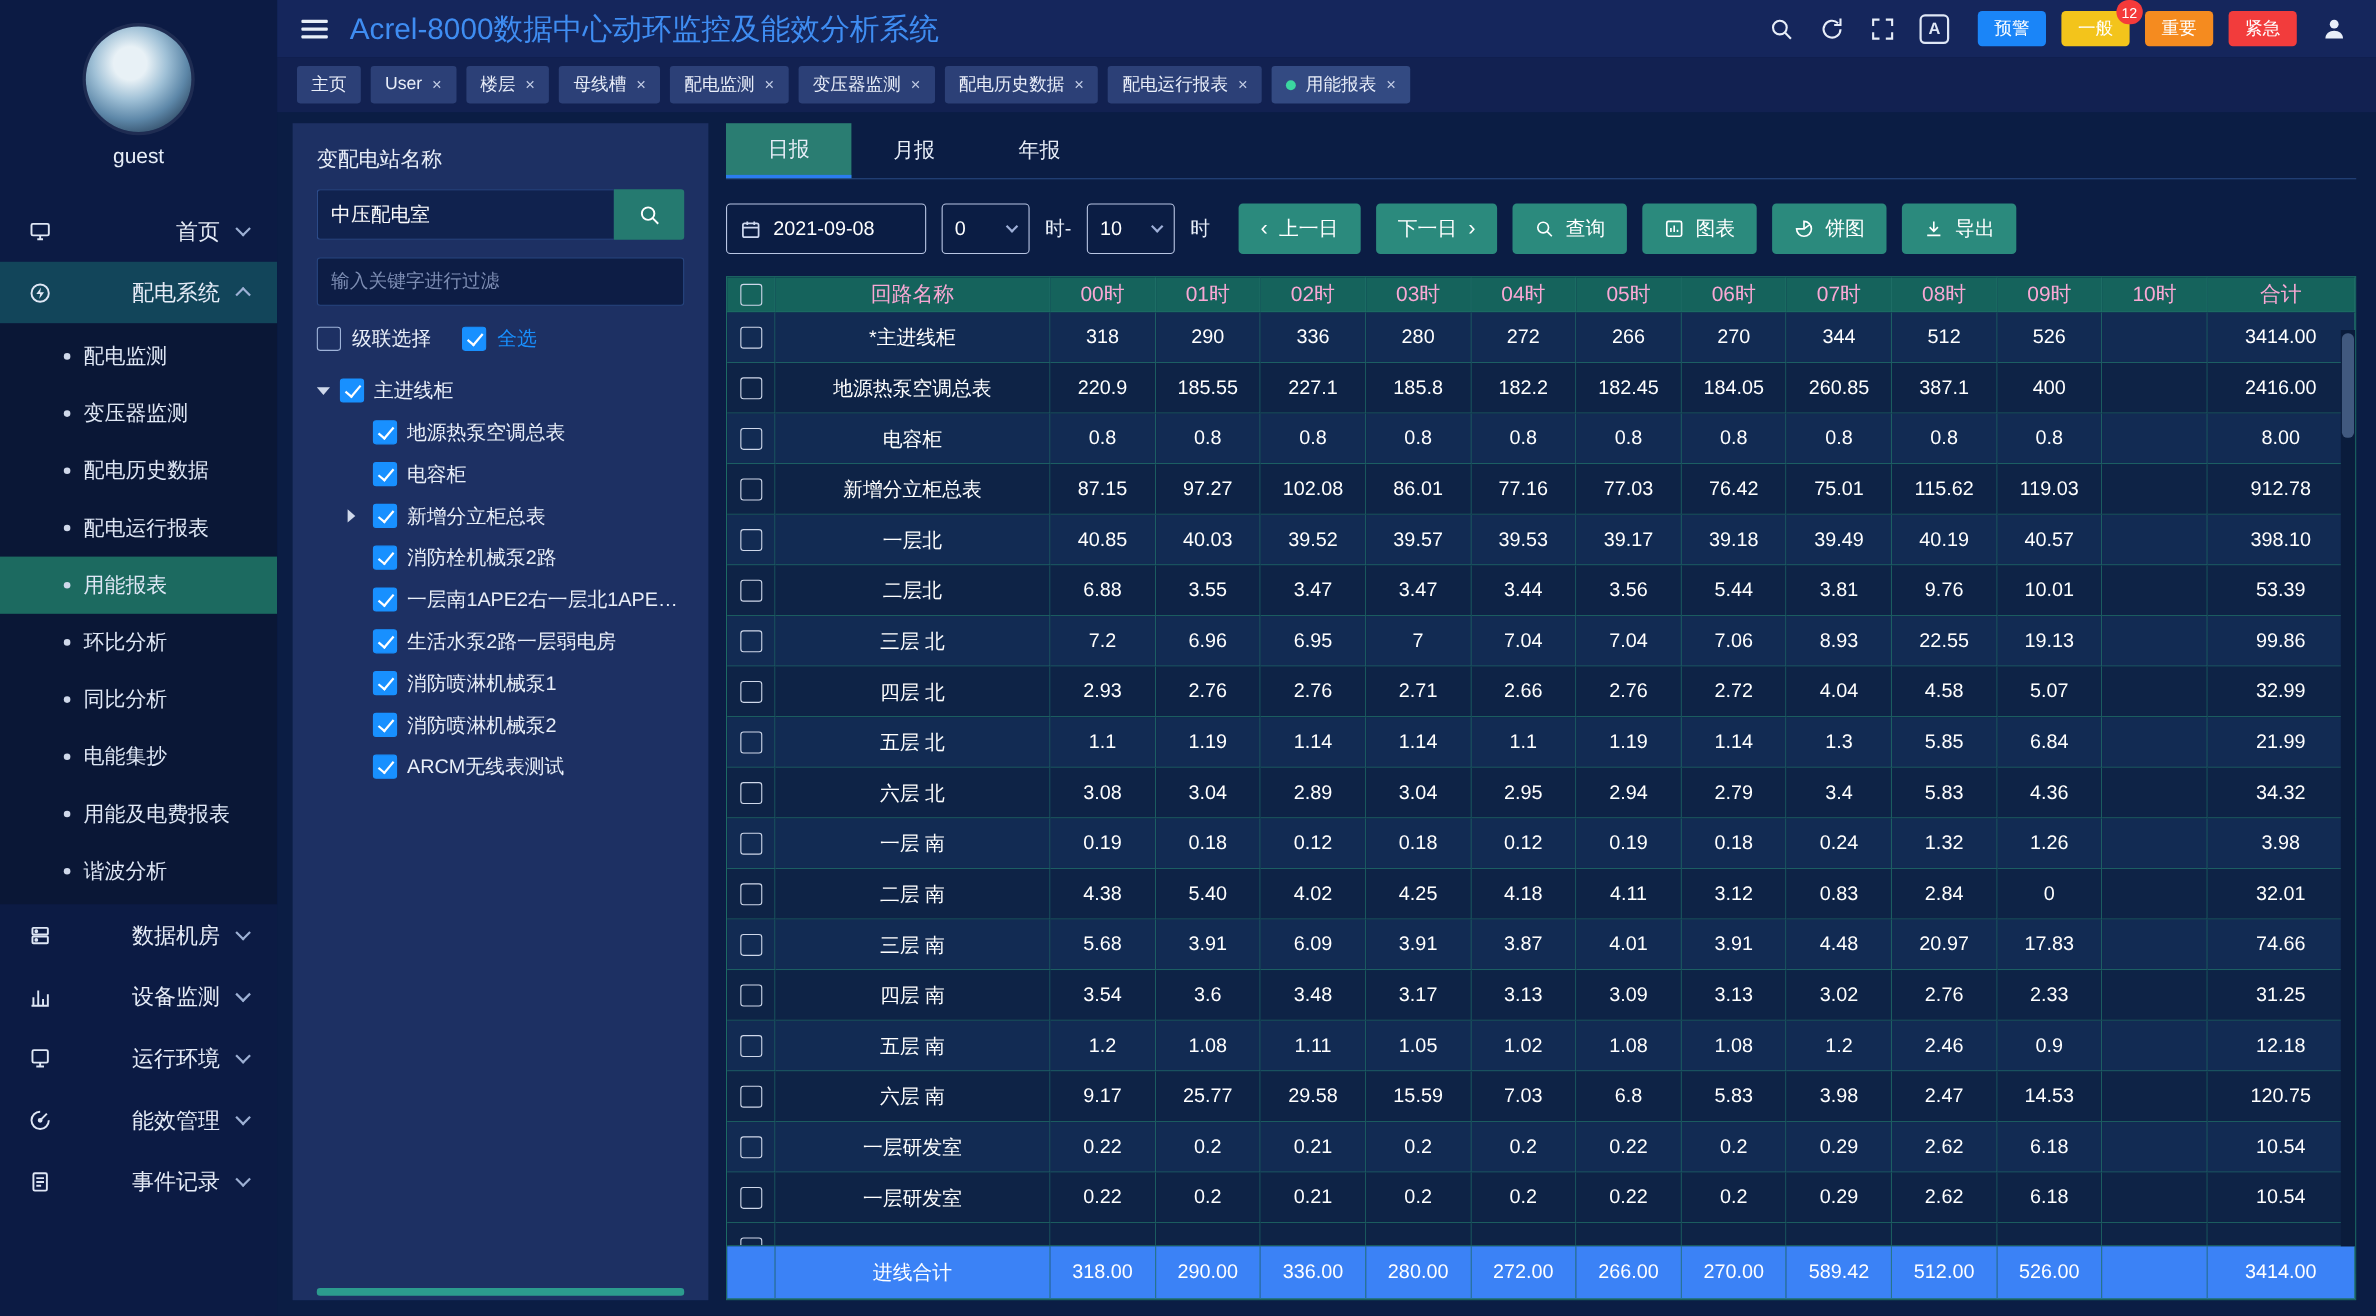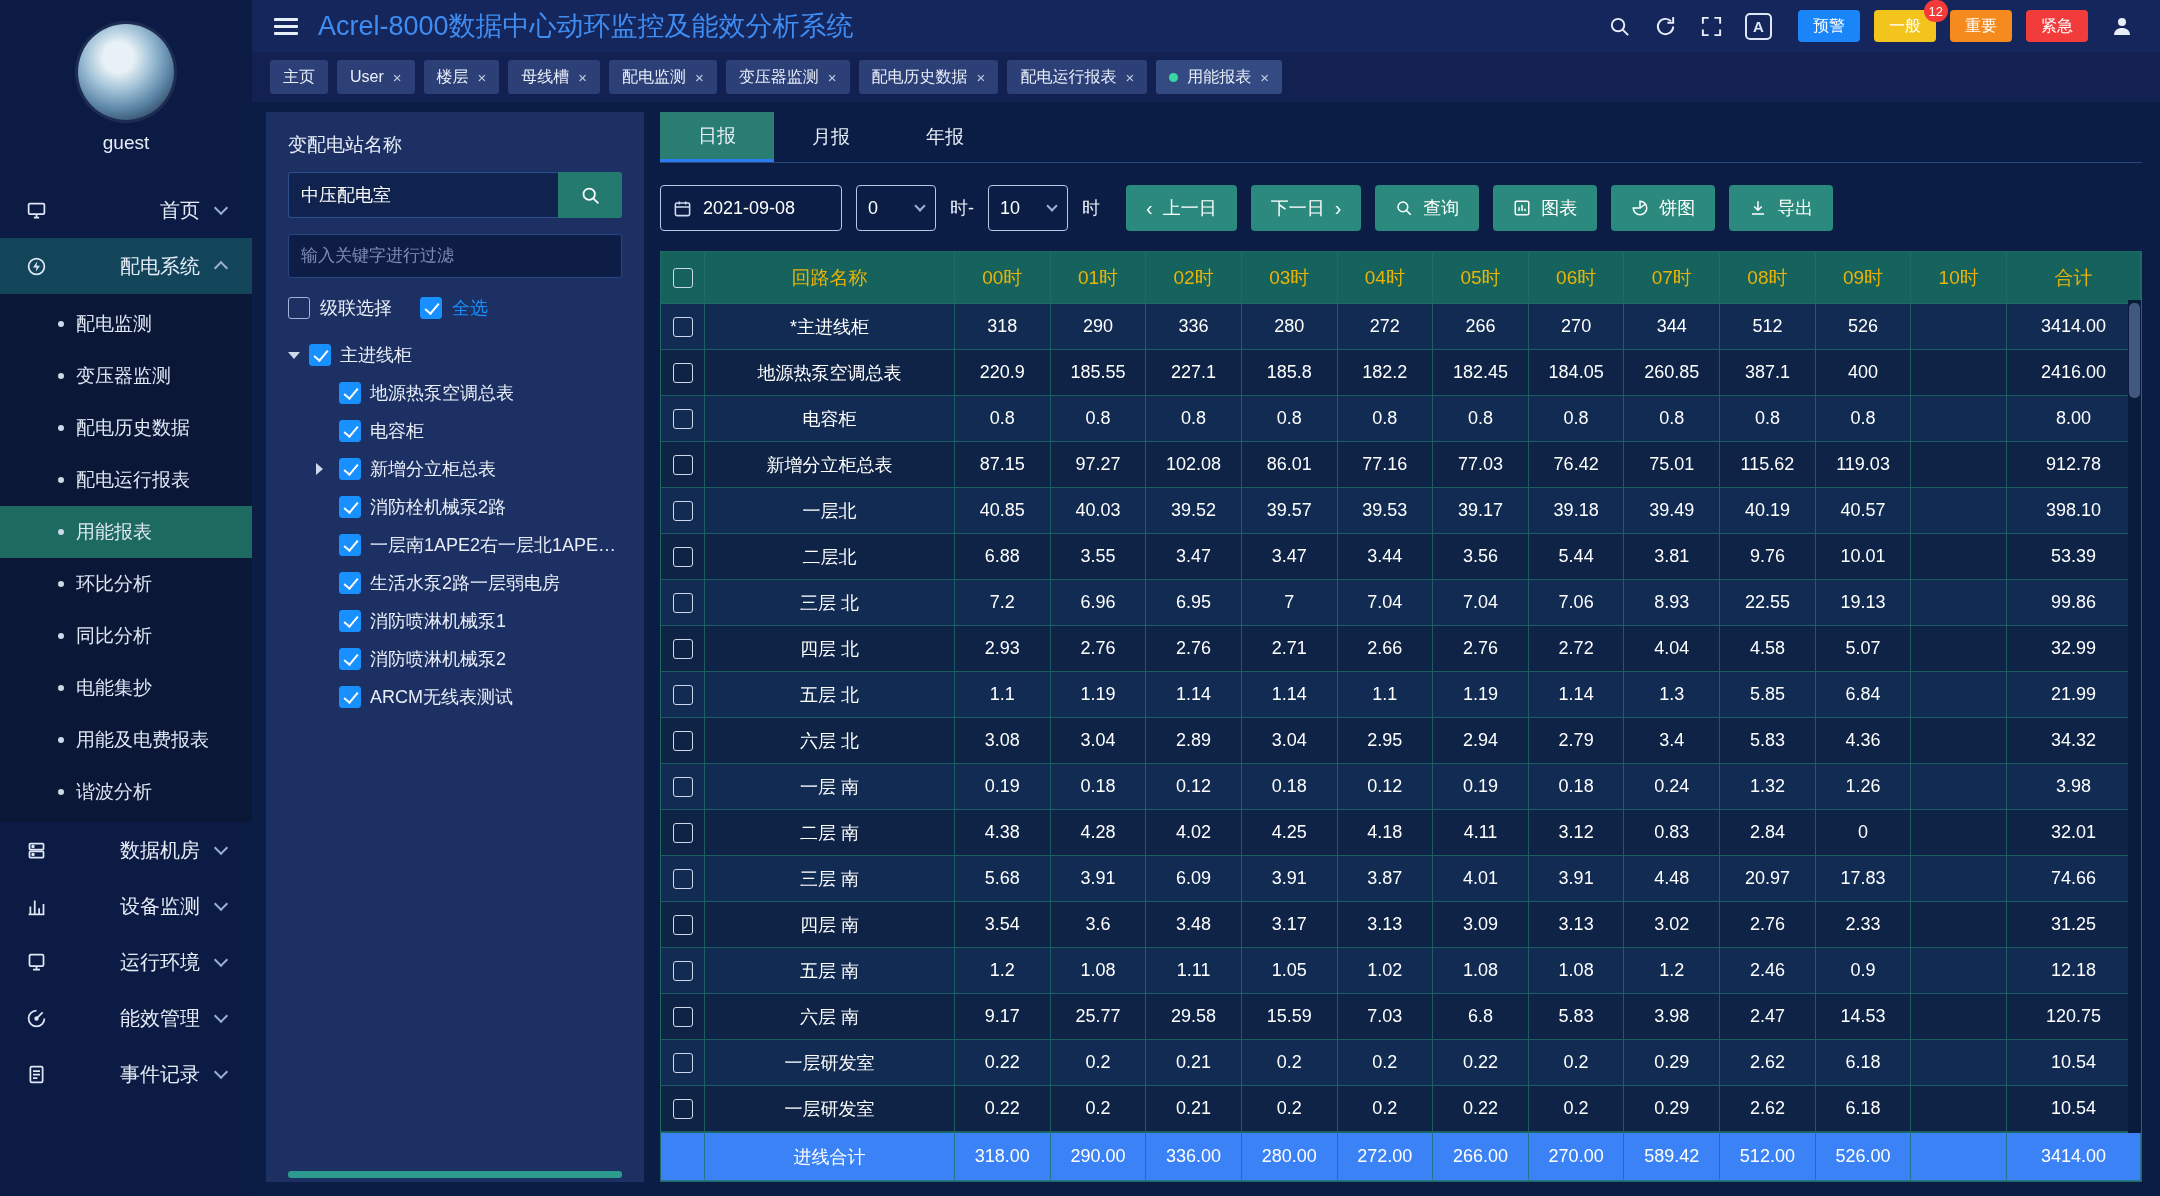--- a/index.html
+++ b/index.html
@@ -103,21 +103,21 @@
   .tbtn .gch { font-size:20px; line-height:1; }
   .tbtn.prev { margin-left:12px; }
 
   
   .table-wrap { margin-top:20px; flex:1; position:relative; overflow:hidden;
     border:1px solid #1d6a64; min-height:0; }
   .trow { display:grid; grid-template-columns:44px 250px repeat(11,1fr) 134px; }
   .tcell { height:46px; display:flex; align-items:center; justify-content:center; color:#fff;
     font-size:18px; border-right:1px solid rgba(32,112,104,.75); border-bottom:1px solid rgba(32,112,104,.75);
     overflow:hidden; white-space:nowrap; }
-  .thead-row .tcell { height:52px; background:#15635c; color:#eab308; font-size:19px; }
+  .thead-row .tcell { height:32px; background:#15635c; color:#f9a8d4; font-size:19px; }
   .trow.odd .tcell { background:#122b53; }
   .trow.even .tcell { background:#0e2346; }
   .trow.sliver .tcell { background:#0e2346; }
   .tfoot-row { position:absolute; left:0; right:0; bottom:0; display:grid;
     grid-template-columns:44px 250px repeat(11,1fr) 134px; background:#0a1f3e;
     border-top:1px solid #1d6a64; z-index:3; }
   .tfoot-row .tcell { background:#3b82f6; height:48px; }
   .row-cbx { width:20px; height:20px; border:1px solid #cfd8ea; border-radius:3px; cursor:pointer; background:transparent; }
   .v-scrollbar { position:absolute; top:48px; bottom:48px; right:0; width:13px; background:#0a1c3c; z-index:4; cursor:pointer; }
   .v-scrollbar .thumb { position:absolute; top:3px; left:1px; width:11px; height:95px; border-radius:5px; background:#41597f; }
@@ -704,21 +704,21 @@
                 <div class="tcell">1.26</div>
                 <div class="tcell"></div>
                 <div class="tcell">3.98</div>
               </div>
               <div class="trow even">
                 <div class="tcell">
                   <span class="row-cbx"></span>
                 </div>
                 <div class="tcell">二层 南</div>
                 <div class="tcell">4.38</div>
-                <div class="tcell">4.28</div>
+                <div class="tcell">5.40</div>
                 <div class="tcell">4.02</div>
                 <div class="tcell">4.25</div>
                 <div class="tcell">4.18</div>
                 <div class="tcell">4.11</div>
                 <div class="tcell">3.12</div>
                 <div class="tcell">0.83</div>
                 <div class="tcell">2.84</div>
                 <div class="tcell">0</div>
                 <div class="tcell"></div>
                 <div class="tcell">32.01</div>

